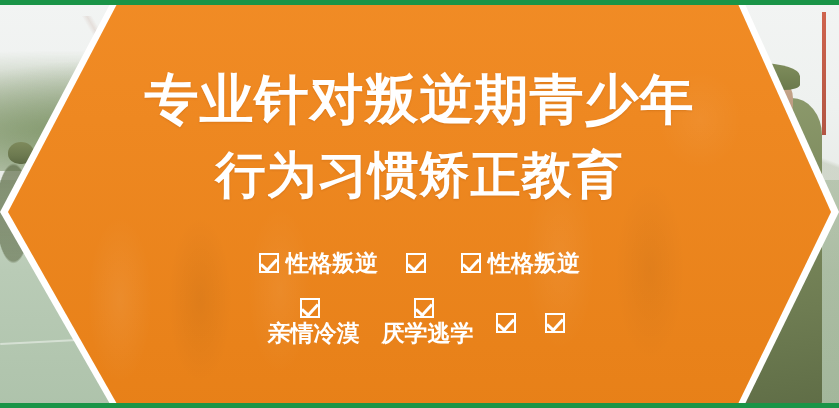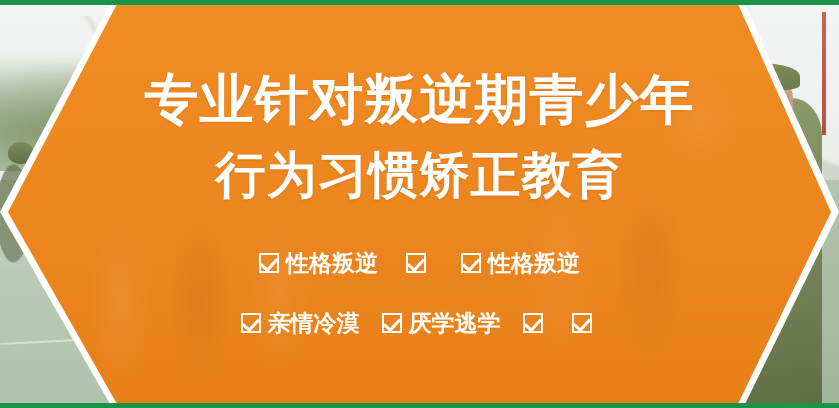--- a/index.html
+++ b/index.html
@@ -247,21 +247,21 @@
   .check-row.row2 { margin-top: 14px; }
   .check-item {
     display: flex;
     align-items: center;
     color: #ffffff;
     font-size: 23px;
     font-weight: bold;
     white-space: nowrap;
     margin: 0 14px;
   }
-  .check-row.row2 .check-item { margin: 2px 11px; }
+  .check-row.row2 .check-item { margin: 2px 11px; flex-direction: column; }
   .check-box {
     position: relative;
     width: 20px;
     height: 20px;
     border: 2px solid #ffffff;
     box-sizing: border-box;
     margin-right: 7px;
     flex: 0 0 auto;
   }
   .check-box::after {

